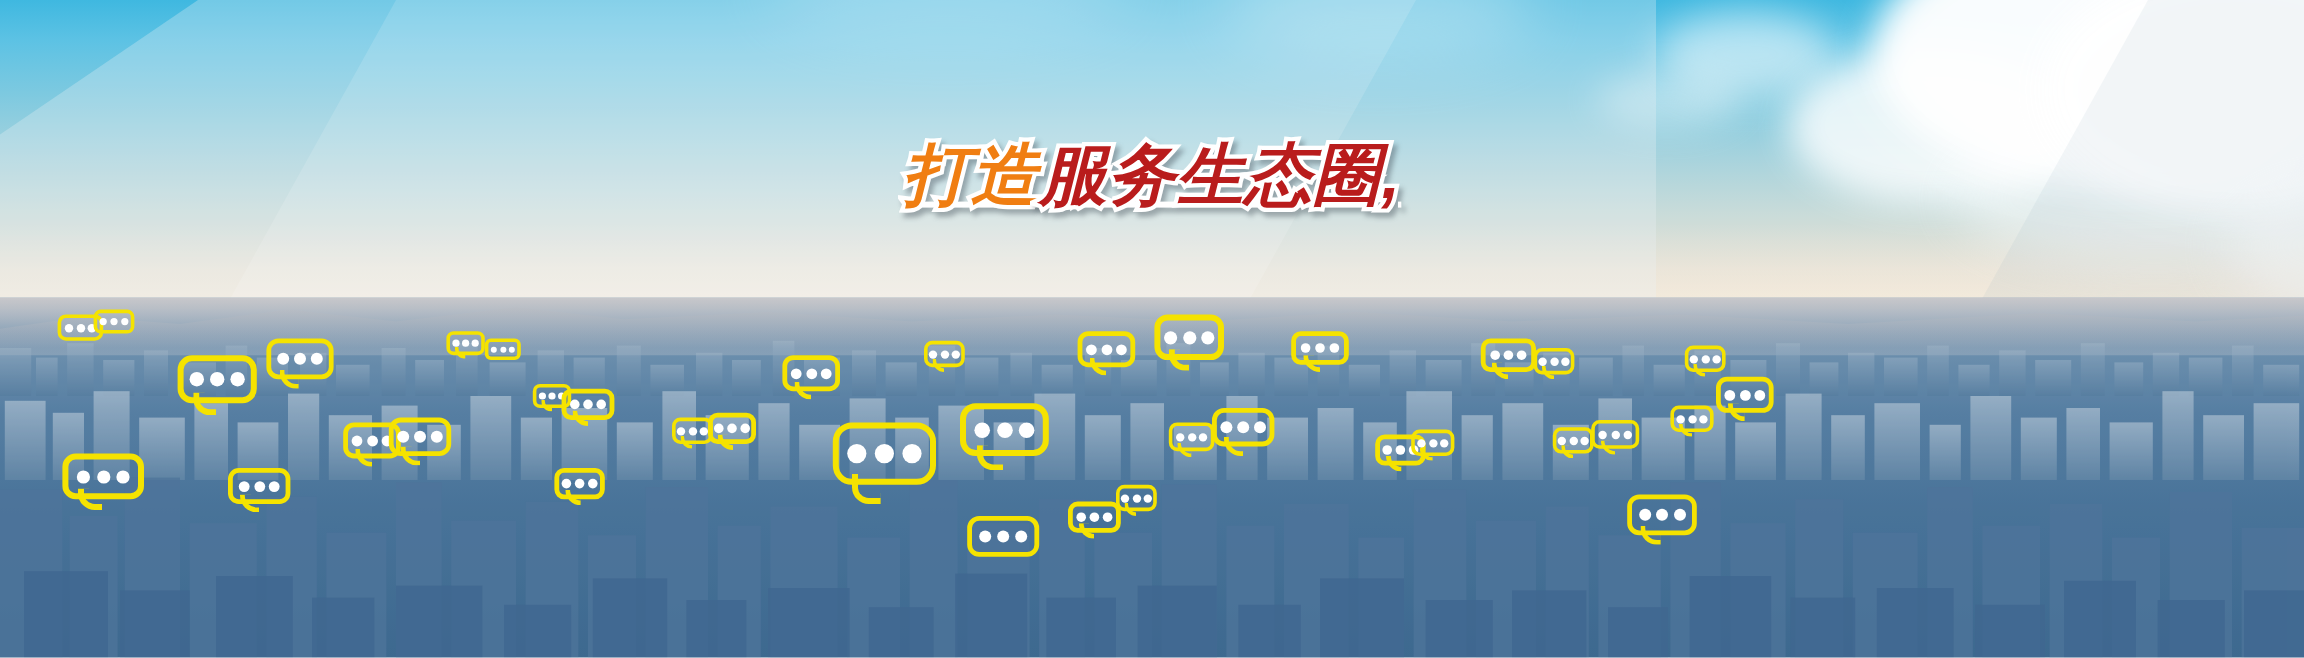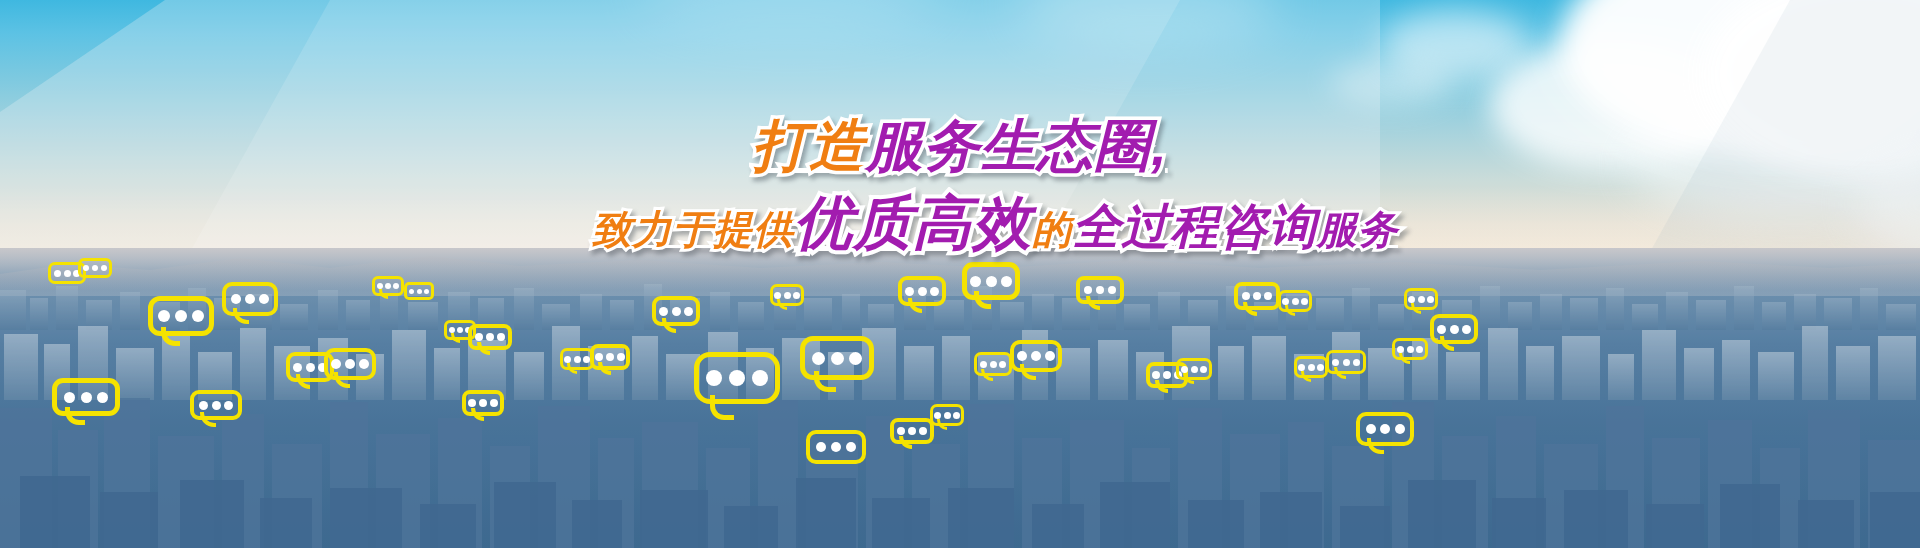--- a/index.html
+++ b/index.html
@@ -97,21 +97,21 @@
   .line2{ font-size:48px; margin-top:20px; padding-left:70px; }
 
   .seg{
     display:inline-block;
     vertical-align:baseline;
     -webkit-text-stroke:7px #ffffff;
     paint-order:stroke fill;
     filter:drop-shadow(3px 4px 2px rgba(60,70,80,.40));
     text-decoration:underline;
   }
-  .blue  { color:#a21caf; }
+  .blue  { color:#b91c1c; }
   .orange{ color:#f07e12; }
   .big   { font-size:1.22em; -webkit-text-stroke-width:8px; }
   .sm    { font-size:.82em; -webkit-text-stroke-width:6px; }
 
   
   .bubble{
     position:absolute;
     box-sizing:border-box;
     border:4px solid #f5e300;
     border-radius:12px;
@@ -582,16 +582,15 @@
       </div>
       <div class="bubble" style="left: 806px; top: 430px; width: 60px; height: 34px; border-width: 4px; border-radius: 10px;">
         <span class="dot" style="width: 10px; height: 10px; padding-bottom: 0px;"></span>
         <span class="dot" style="width: 10px; height: 10px; padding-bottom: 0px;"></span>
         <span class="dot" style="width: 10px; height: 10px; padding-bottom: 0px;"></span>
       </div>
     </div>
 
   <div class="headline">
     <div class="line line1" id="line1"><span class="seg orange">打造</span><span class="seg blue">服务生态圈,</span></div>
-    <div class="line line2" id="line2"><span class="seg orange sm">致力于提供</span><span class="seg blue big">优质高效</span><span class="seg orange sm">的</span><span class="seg blue">全过程</span><span class="seg blue">咨询</span><span class="seg blue sm">服务</span></div>
   </div>
 
 </div>
 
 </body></html>

